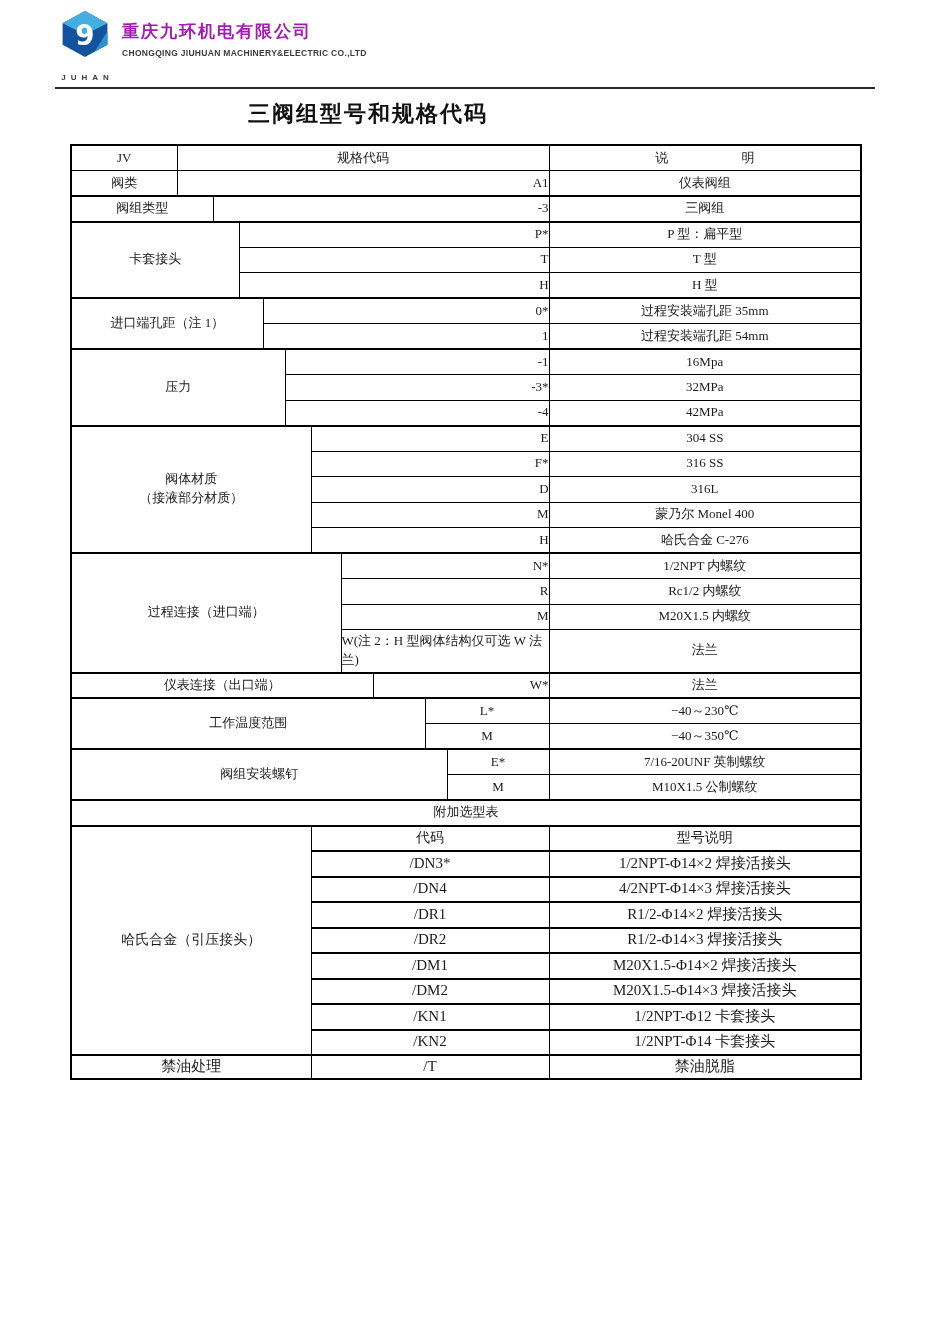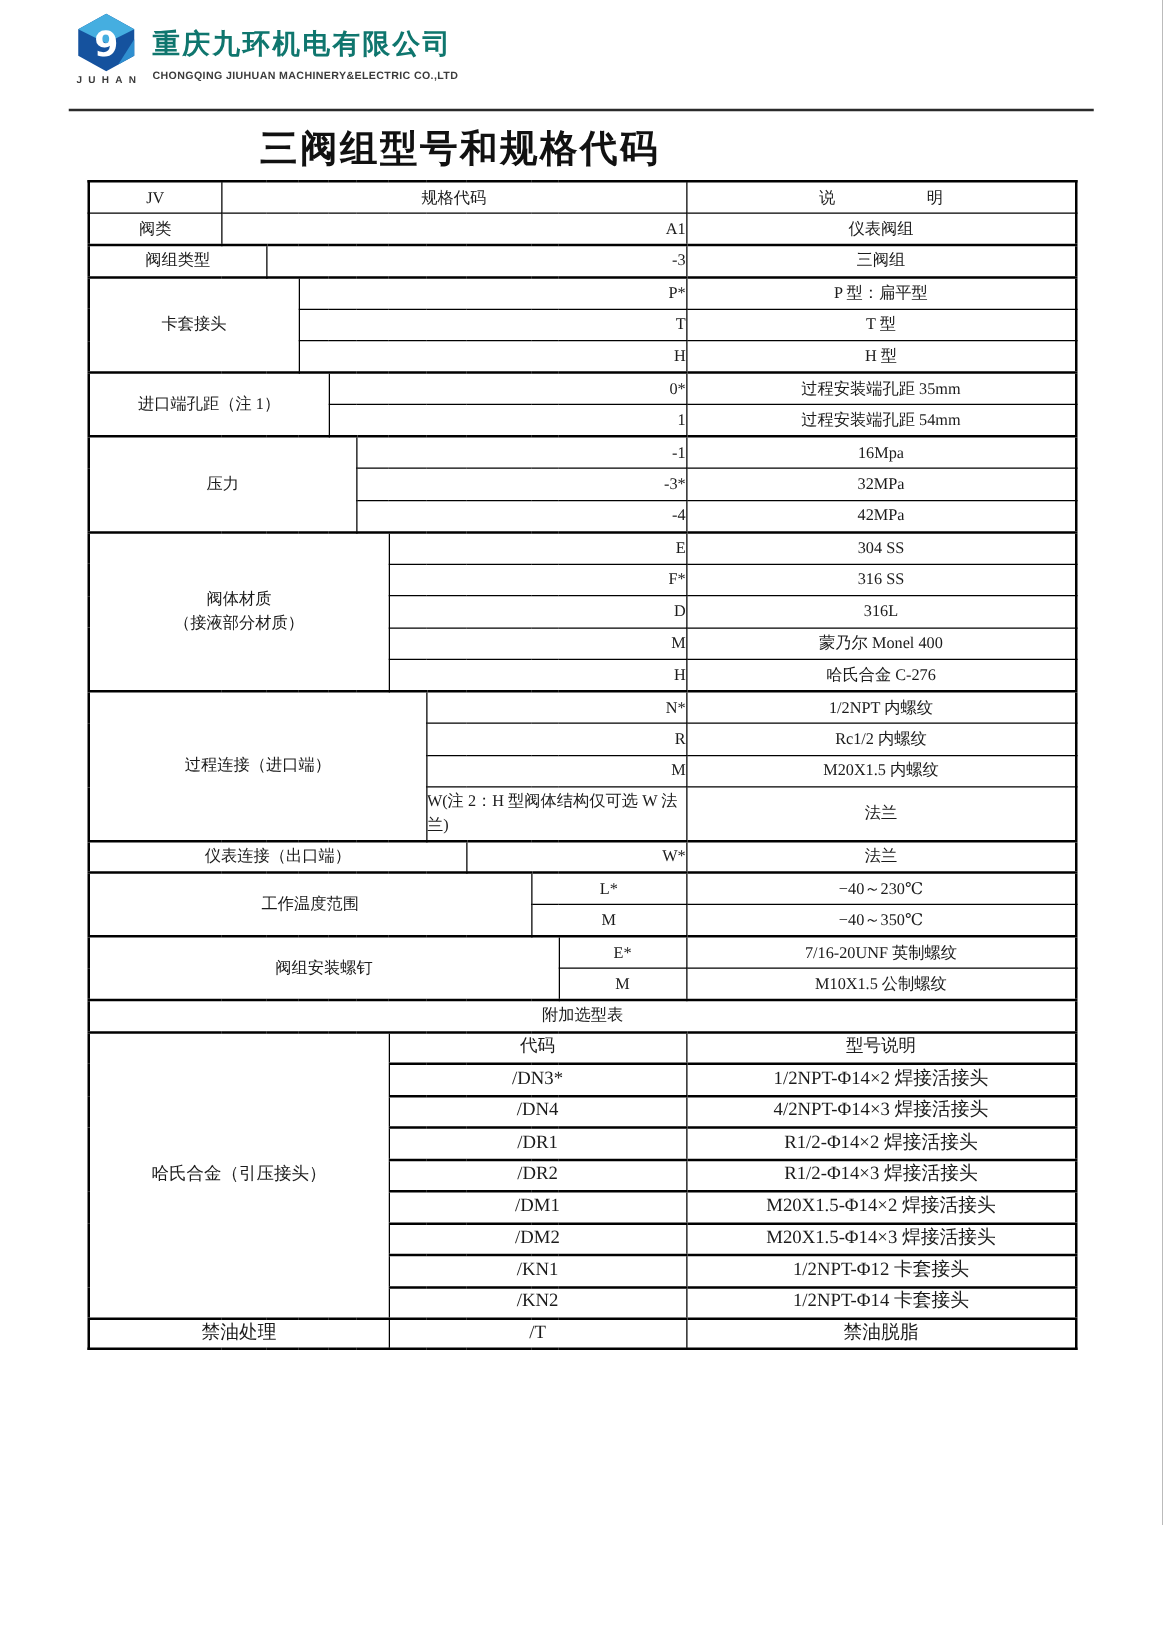--- a/index.html
+++ b/index.html
@@ -3,30 +3,30 @@
 <meta charset="utf-8">
 <style>
   html,body{margin:0;padding:0;background:#888;}
   .sheet{position:relative;width:930px;height:1320px;background:#ffffff;overflow:hidden;
          font-family:"Liberation Serif","DejaVu Serif",serif;color:#1b1b1b;}
   
   .hdr{position:absolute;left:0;top:0;width:930px;height:88px;}
   .logo{position:absolute;left:52px;top:10px;width:66px;height:66px;text-align:center;}
   .logo svg{display:block;margin:0 auto;}
   .logo-text{font-family:"Liberation Sans","DejaVu Sans",sans-serif;font-size:8px;font-weight:bold;
-             letter-spacing:5px;color:#3a3a3a;margin-top:1px;padding-left:5px;}
+             letter-spacing:5px;color:#3a3a3a;margin-top:15px;padding-left:5px;}
   .co{position:absolute;left:122px;top:20px;}
-  .co-zh{font-family:Liberation Sans, sans-serif;font-size:22px;font-weight:bold;
-         color:#0f766e;letter-spacing:2px;}
+  .co-zh{font-family:Liberation Sans, sans-serif;font-size:17px;font-weight:bold;
+         color:#a21caf;letter-spacing:2px;}
   .co-en{font-family:"Liberation Sans","DejaVu Sans",sans-serif;font-size:8.5px;font-weight:bold;
          color:#3c3c3c;letter-spacing:0.3px;margin-top:5px;}
   .rule{position:absolute;left:55px;top:87px;width:820px;border-top:2px solid #2b2b2b;}
   
   .title{position:absolute;left:0;top:99px;width:736px;text-align:center;
-         font-size:30px;font-weight:bold;letter-spacing:2px;color:#111;}
+         font-size:22px;font-weight:bold;letter-spacing:2px;color:#111;}
   
   table.spec{position:absolute;left:70px;top:144px;width:790px;border-collapse:collapse;
              table-layout:fixed;border:2px solid #000;}
   table.spec td{border:1px solid #000;font-size:13px;overflow:hidden;
                 vertical-align:middle;padding:0;line-height:1.45;}
   td.lab{text-align:center;white-space:pre-line;}
   td.code{text-align:right;padding-left:9px;}
   td.cc{text-align:center;}
   td.desc{text-align:center;}
   td.gap{word-spacing:70px;text-align:center;}

